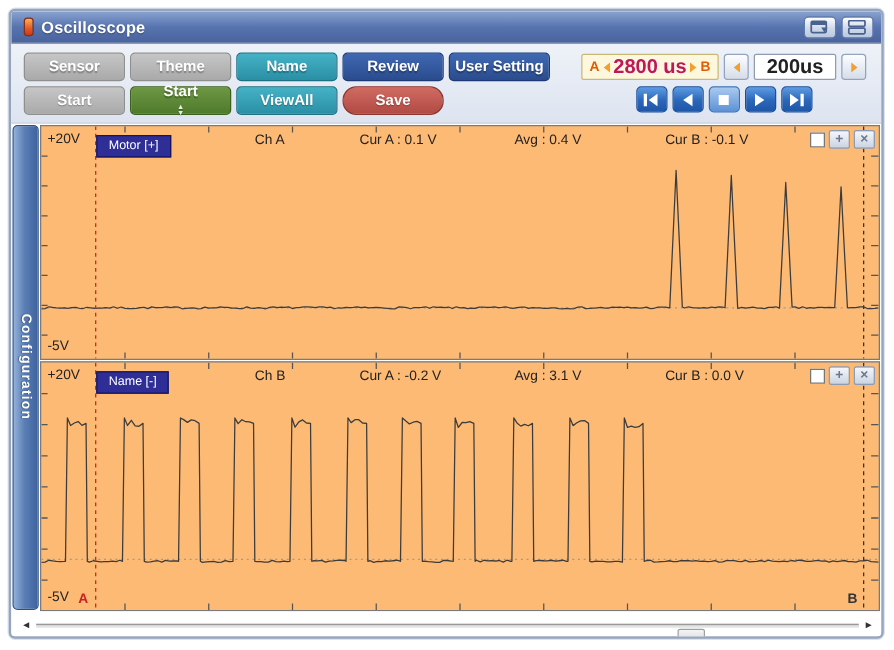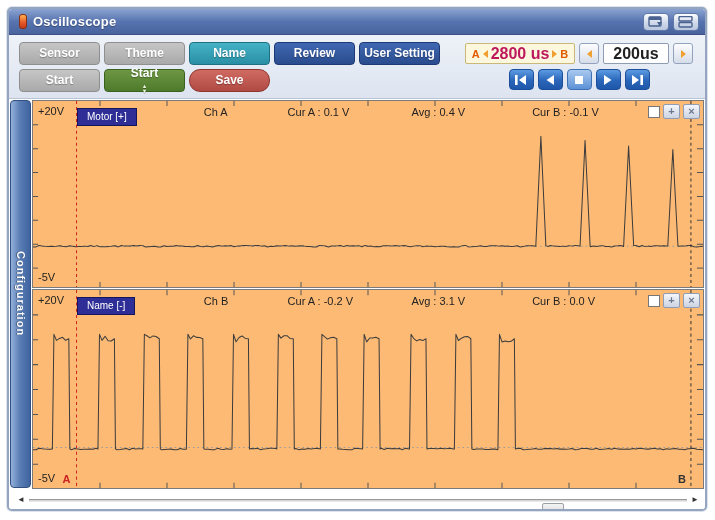--- a/index.html
+++ b/index.html
@@ -135,20 +135,21 @@
       <button class="btn navy">Review</button>
       <button class="btn navy">User Setting</button>
       <button class="btn gray">Start</button>
       <button class="btn green">
         <span>Start</span>
         <span class="spin">
               <span>▴</span>
               <span>▾</span>
             </span>
       </button>
+      <button class="btn teal">ViewAll</button>
       <button class="btn red">Save</button>
     </div>
 
     <div class="right-controls">
       <div class="time-row">
         <div class="ab-box">
           <span class="ab-letter">A</span>
           <span class="tri left"></span>
           <span class="ab-value">2800 us</span>
           <span class="tri right"></span>

